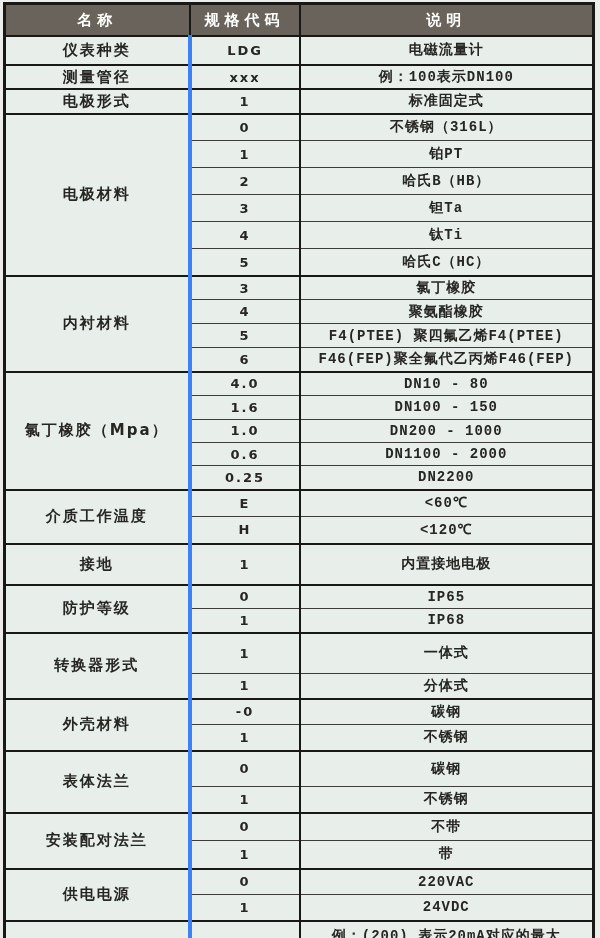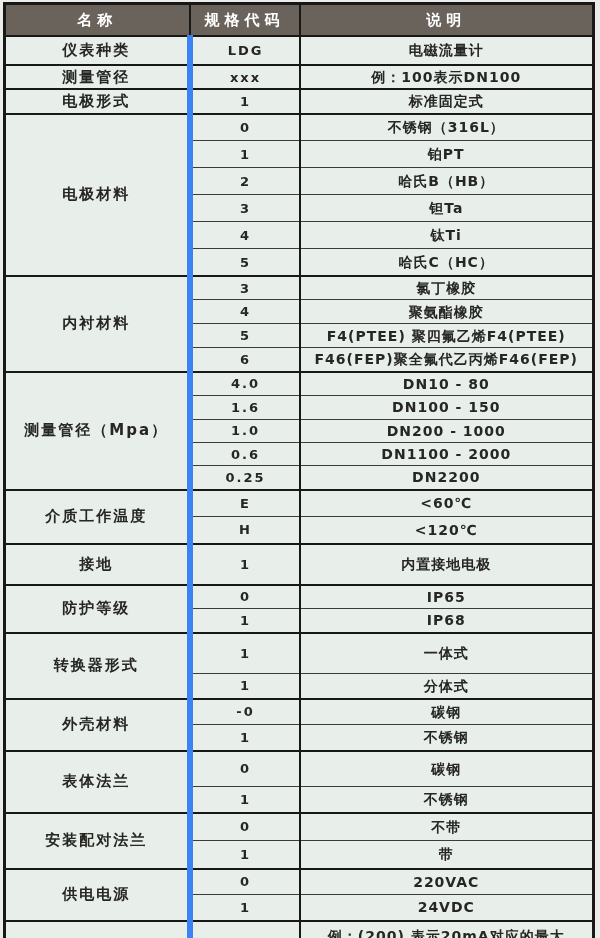--- a/index.html
+++ b/index.html
@@ -37,37 +37,38 @@
   td {
     text-align: center;
     vertical-align: middle;
     color: #262623;
     font-weight: bold;
     padding: 0;
   }
   td.name-cell {
     font-size: 15px;
     letter-spacing: 2px;
-    border-right: 6px solid #3b82f6;
+    border-right: 4px solid #3b82f6;
     border-bottom: 2px solid #181816;
     border-left: 2px solid #181816;
   }
   td.code-cell {
     font-size: 13px;
     letter-spacing: 2px;
     border-right: 2px solid #181816;
     border-bottom: 1px solid #3c3c39;
   }
   td.desc-cell {
     font-size: 14px;
     letter-spacing: 1px;
     border-right: 2px solid #181816;
     border-bottom: 1px solid #3c3c39;
     white-space: pre-line;
     line-height: 1.6;
+    font-family: Liberation Mono, monospace;
   }
   tr.group-end td.code-cell,
   tr.group-end td.desc-cell {
     border-bottom: 2px solid #181816;
   }
 </style>
 </head>
 <body>
 
 <div>
@@ -136,21 +137,21 @@
         </tr>
         <tr style="height: 24px;">
           <td class="code-cell">5</td>
           <td class="desc-cell">F4(PTEE) 聚四氟乙烯F4(PTEE)</td>
         </tr>
         <tr class="group-end" style="height: 24px;">
           <td class="code-cell">6</td>
           <td class="desc-cell">F46(FEP)聚全氟代乙丙烯F46(FEP)</td>
         </tr>
         <tr style="height: 22px;">
-          <td class="name-cell" rowspan="5">测量管径（Mpa）</td>
+          <td class="name-cell" rowspan="5">氯丁橡胶（Mpa）</td>
           <td class="code-cell">4.0</td>
           <td class="desc-cell">DN10 - 80</td>
         </tr>
         <tr style="height: 22px;">
           <td class="code-cell">1.6</td>
           <td class="desc-cell">DN100 - 150</td>
         </tr>
         <tr style="height: 22px;">
           <td class="code-cell">1.0</td>
           <td class="desc-cell">DN200 - 1000</td>

